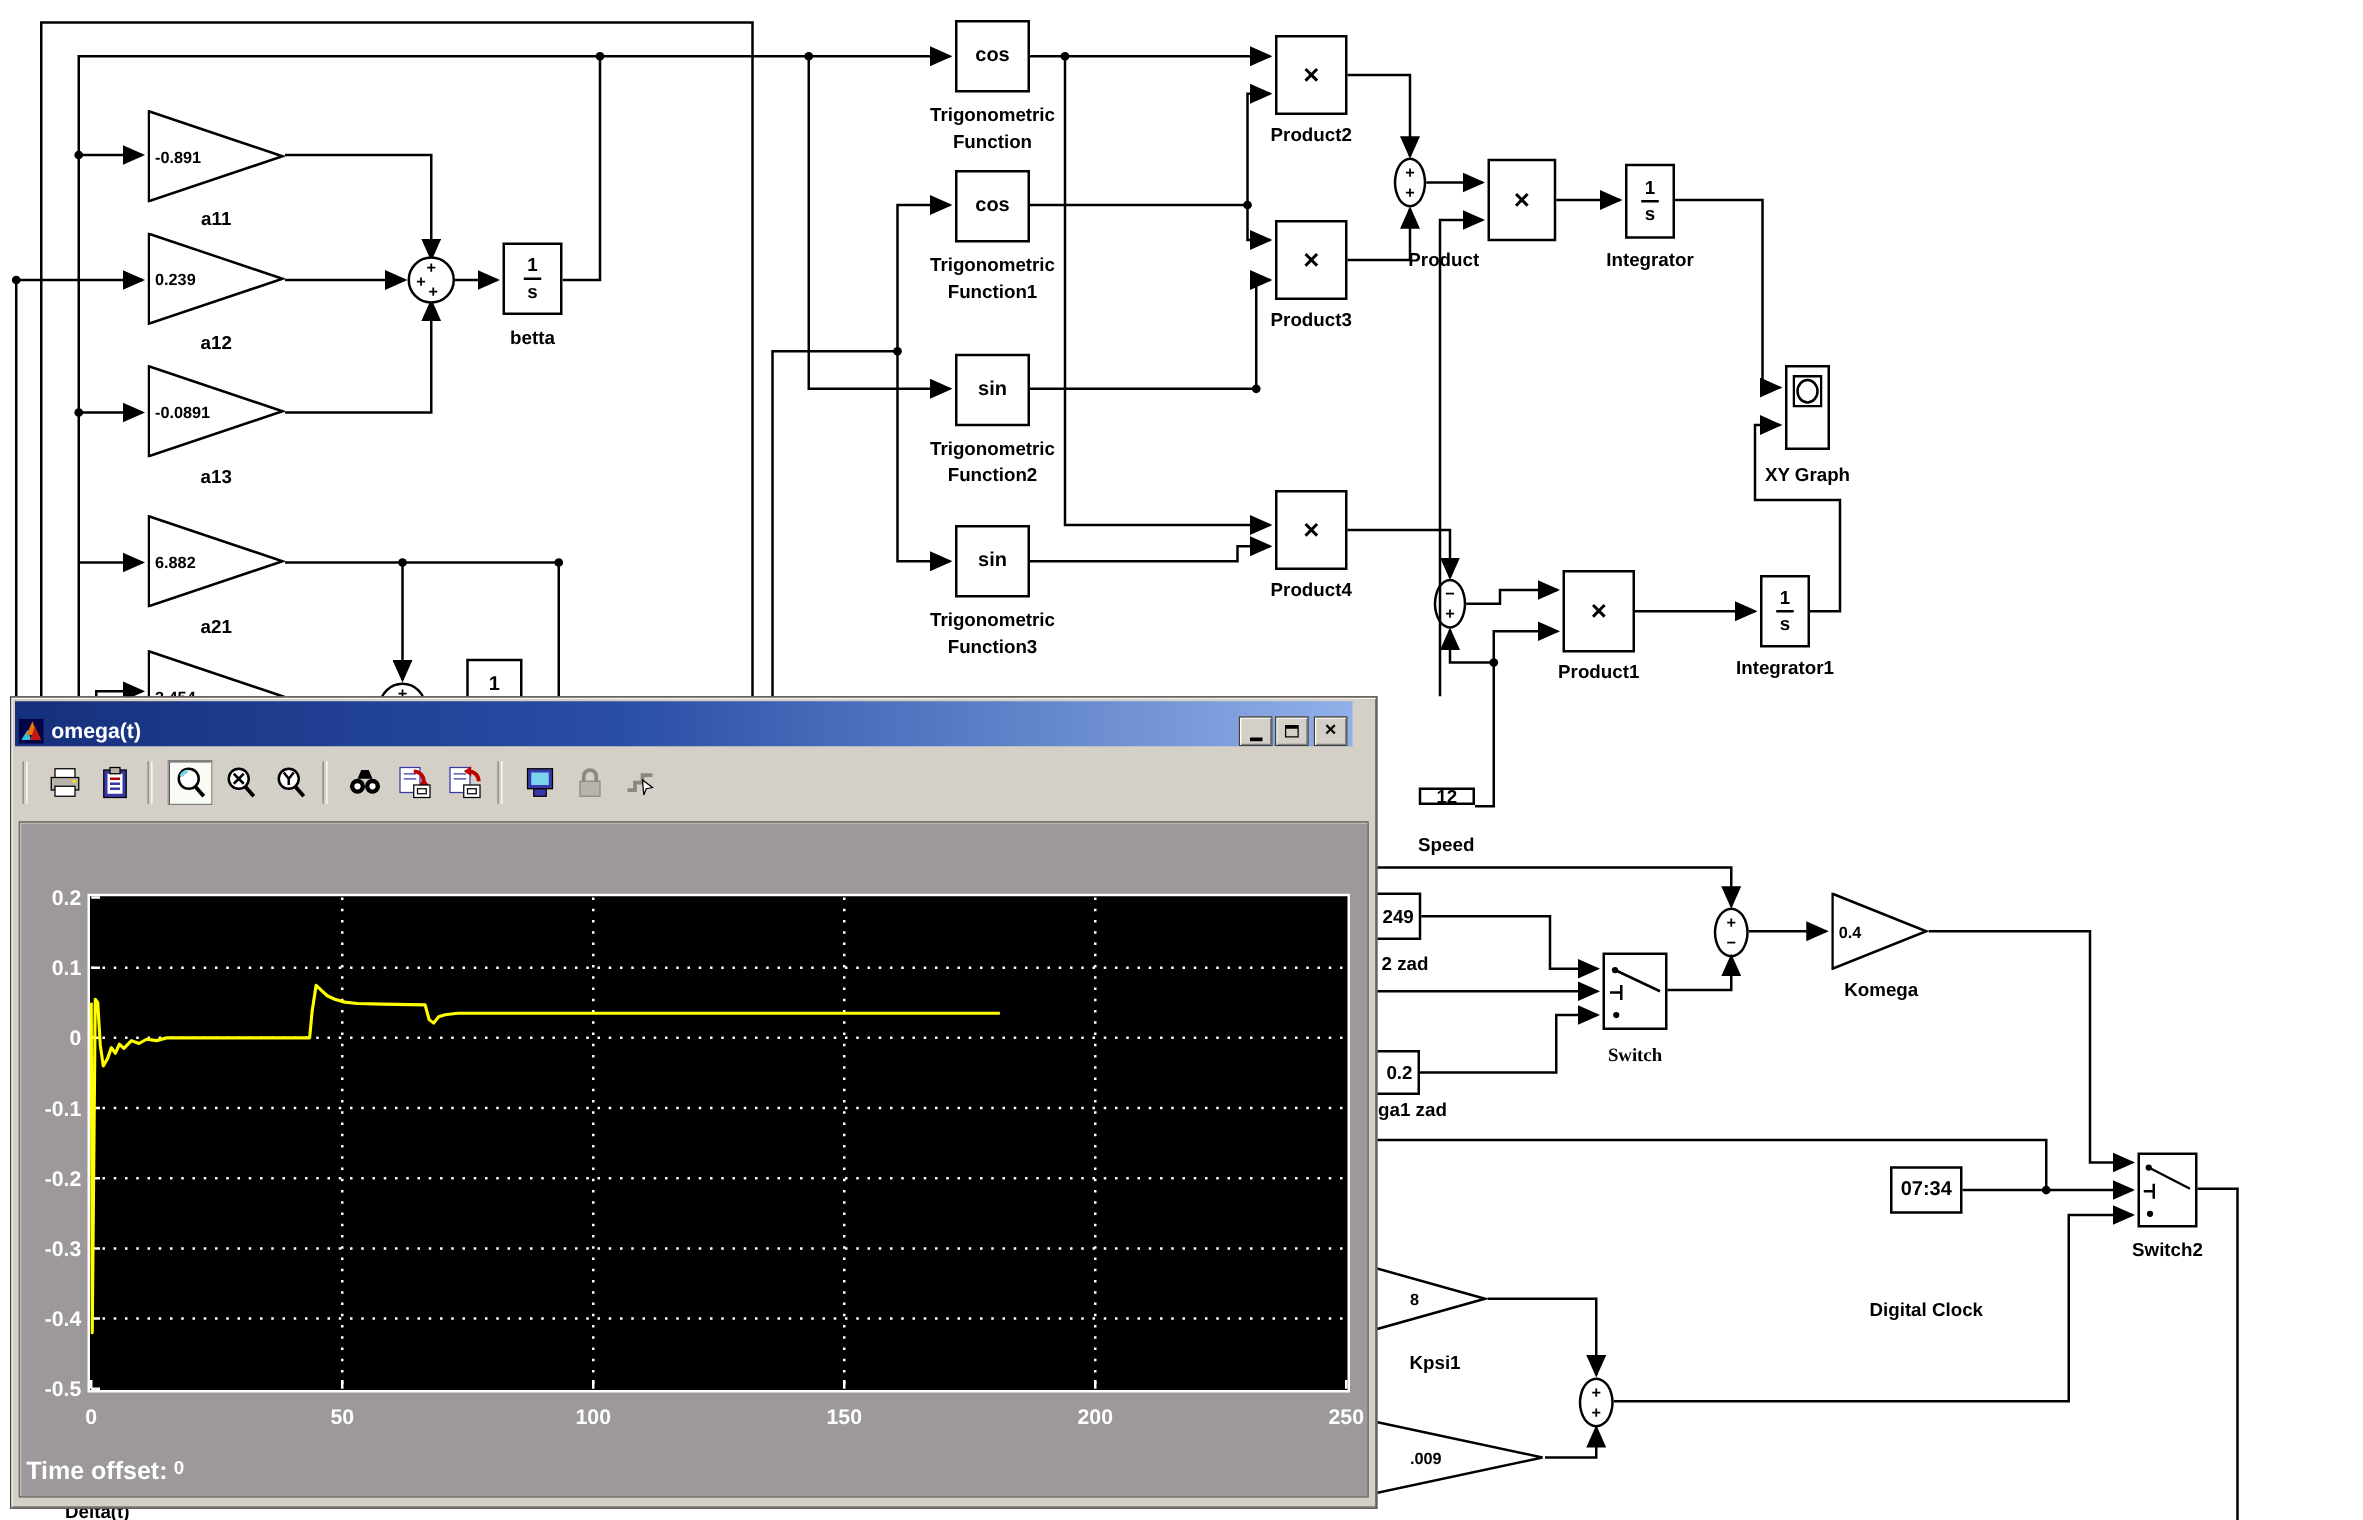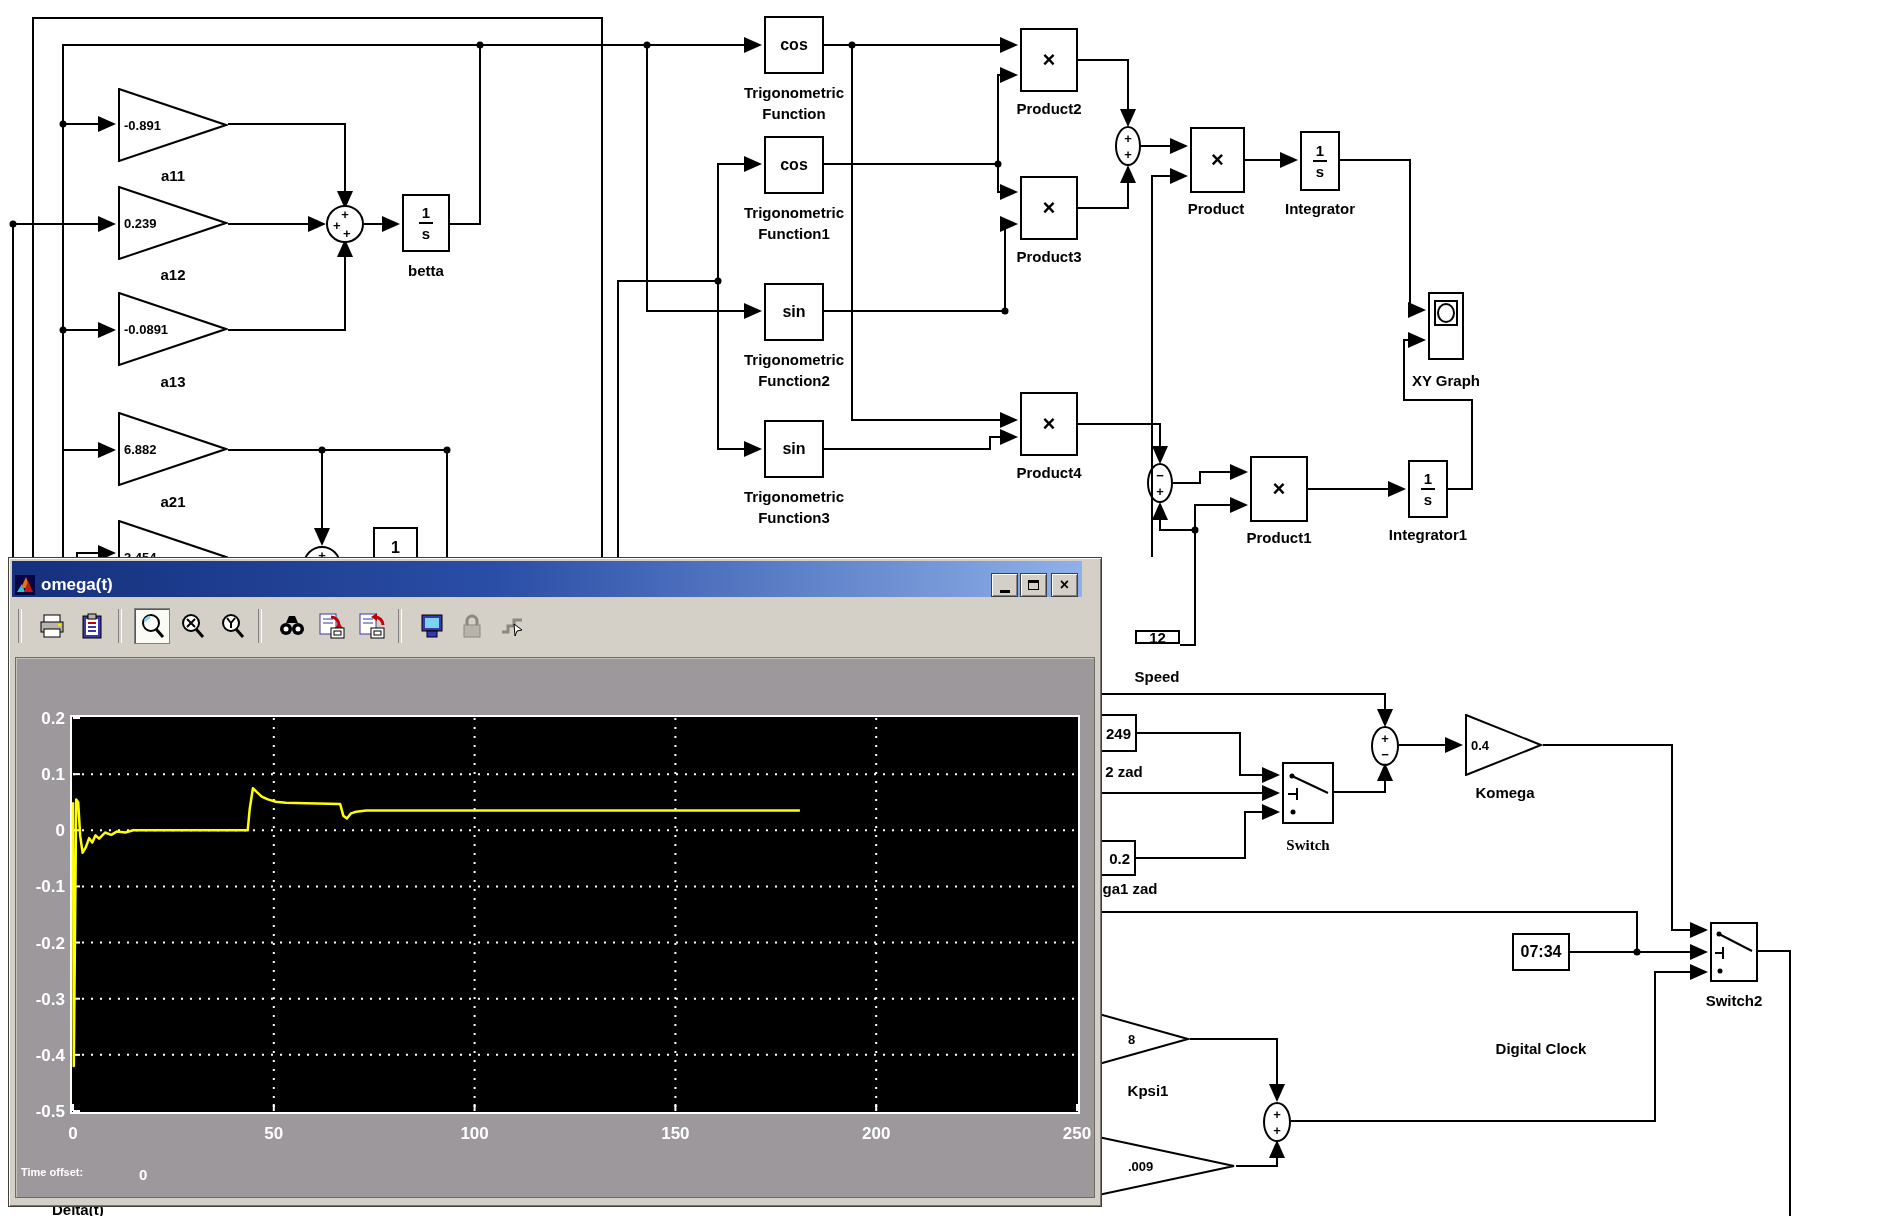--- a/index.html
+++ b/index.html
@@ -33,21 +33,21 @@
   .glyph-min{width:10px;height:3px;background:#000;margin-top:12px;}
   .glyph-max{width:11px;height:10px;border:1px solid #000;border-top:3px solid #000;box-sizing:border-box;}
   .glyph-close{font-size:16px;font-weight:bold;color:#000;line-height:1;}
   #toolbar{position:absolute;left:3px;top:39px;right:3px;height:58px;background:#d4d0c8;
            display:flex;align-items:center;}
   .tbtn{width:36px;height:36px;display:flex;align-items:center;justify-content:center;margin-left:4px;}
   .tbtn.pressed{background:#fbfbf6;border:1px solid #808080;box-shadow:inset 1px 1px 0 #5a5a5a;box-sizing:border-box;}
   .tsep{width:2px;height:34px;margin:0 8px;border-left:1px solid #808080;border-right:1px solid #fff;}
   #scope-body{position:absolute;left:6px;top:99px;right:6px;bottom:8px;background:#9c989c;
               border:1px solid #6e6b66;box-shadow:inset 1px 1px 0 #c6c2ba;}
-  #status-label{position:absolute;left:12px;top:608px;font-size:11px;font-weight:bold;color:#fff;z-index:12;}
+  #status-label{position:absolute;left:12px;top:608px;font-size:20px;font-weight:bold;color:#fff;z-index:12;}
   #status-value{position:absolute;left:130px;top:608px;font-size:15px;font-weight:bold;color:#fff;z-index:12;}
   #plot-svg{position:absolute;left:0;top:0;z-index:11;}
   
   .partial-lbl{position:absolute;font-size:15px;font-weight:bold;color:#000;white-space:nowrap;}
 </style>
 </head>
 <body>
 
 <div id="root">
 
@@ -223,21 +223,21 @@
   <div class="blk-lbl" style="left:1049px;top:248px;">Product3</div>
 
   <div class="blk" style="left:1020px;top:392px;width:58px;height:64px;font-size:22px;">
     <span>×</span>
   </div>
   <div class="blk-lbl" style="left:1049px;top:464px;">Product4</div>
 
   <div class="blk" style="left:1190px;top:127px;width:55px;height:66px;font-size:22px;">
     <span>×</span>
   </div>
-  <div class="blk-lbl" style="left:1216px;top:200px;">Product</div>
+  <div class="blk-lbl" style="left:1155px;top:200px;">Product</div>
 
   <div class="blk" style="left:1250px;top:456px;width:58px;height:66px;font-size:22px;">
     <span>×</span>
   </div>
   <div class="blk-lbl" style="left:1279px;top:529px;">Product1</div>
 
   <div class="sum" style="left:1115px;top:126px;width:26px;height:40px;">
     <span style="left:50%;top:27%;">+</span>
     <span style="left:50%;top:72%;">+</span>
   </div>

